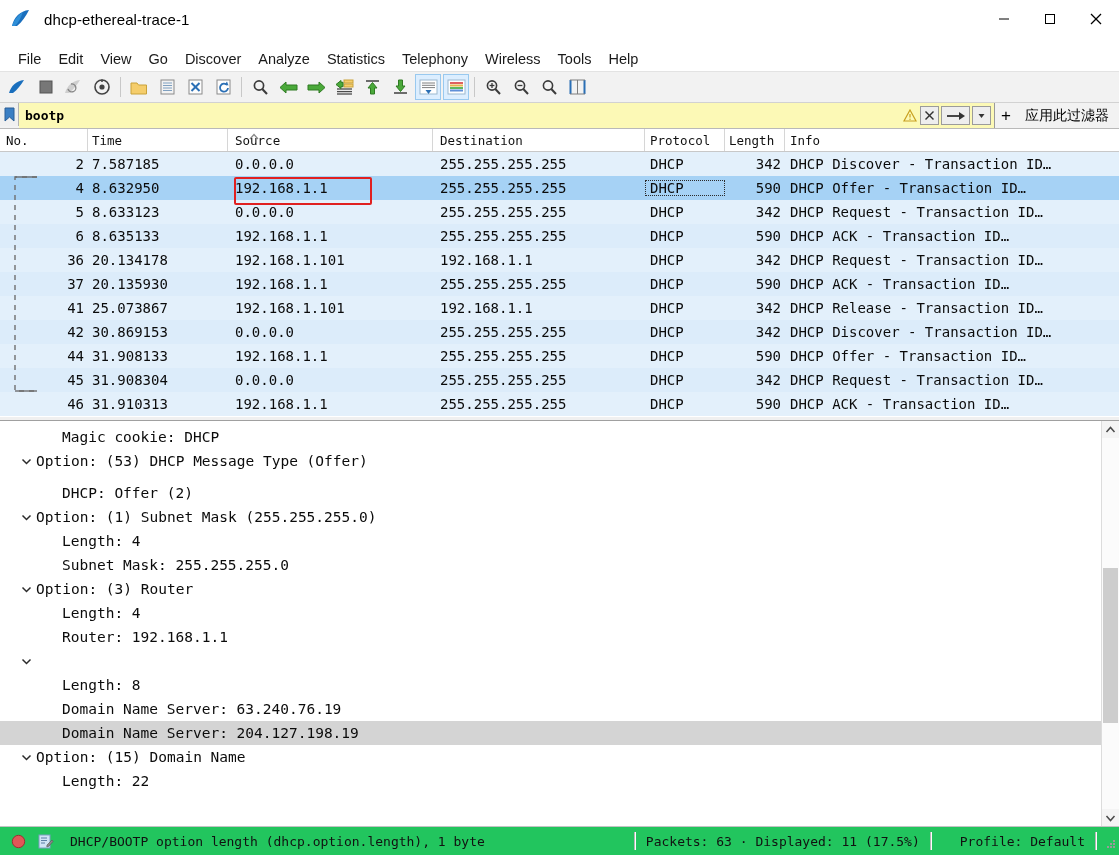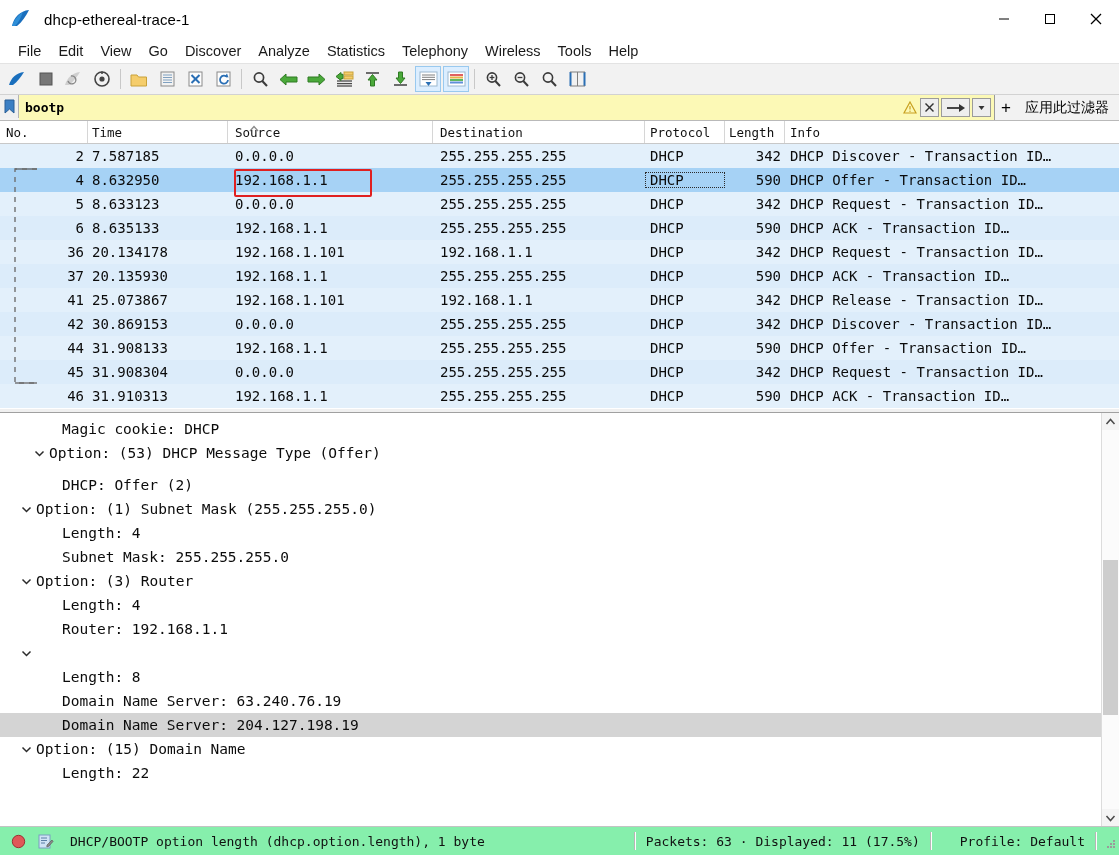--- a/index.html
+++ b/index.html
@@ -12,21 +12,21 @@
   .app{width:1119px;height:855px;display:flex;flex-direction:column;position:relative;background:#fff;}
 
   
   .titlebar{height:38px;flex:0 0 38px;display:flex;align-items:center;background:#ffffff;border-bottom:1px solid #ffffff;}
   .tb-icon{width:26px;height:20px;margin-left:10px;margin-right:8px;position:relative;}
   .tb-title{font-size:15px;color:#000;letter-spacing:.1px;}
   .tb-spacer{flex:1;}
   .winbtn{width:46px;height:38px;display:flex;align-items:center;justify-content:center;font-size:15px;color:#000;}
 
   
-  .menubar{height:24px;flex:0 0 24px;display:flex;align-items:center;background:#fff;padding-left:10px;}
+  .menubar{height:24px;flex:0 0 24px;display:flex;align-items:center;background:#fff;padding-left:10px;margin-top:8px;}
   .menuitem{font-size:14.5px;color:#1a1a1a;padding:2px 8px;margin-right:1px;line-height:18px;}
 
   
   .toolbar{height:30px;flex:0 0 30px;display:flex;align-items:center;background:#f2f2f2;border-top:1px solid #e3e3e3;border-bottom:1px solid #d2d2d2;padding-left:4px;}
   .tbtn{width:26px;height:26px;display:flex;align-items:center;justify-content:center;position:relative;margin:0 1px;}
   .tsep{width:1px;height:20px;background:#c8c8c8;margin:0 4px;}
   .tbtn.active{background:#dceeff;border:1px solid #99c9ef;box-sizing:border-box;}
 
   
   .filterbar{height:25px;flex:0 0 25px;display:flex;align-items:stretch;background:#f2f2f2;border-bottom:1px solid #b9b9b9;}
@@ -68,21 +68,21 @@
   .dexp{width:16px;display:flex;align-items:center;justify-content:center;flex:0 0 16px;}
   .dlabel{padding-left:2px;}
 
   
   .vscroll{width:17px;flex:0 0 17px;background:#f4f4f4;border-left:1px solid #dcdcdc;display:flex;flex-direction:column;align-items:center;}
   .sarrow{height:17px;width:17px;display:flex;align-items:center;justify-content:center;flex:0 0 17px;background:#f4f4f4;}
   .strack{flex:1;width:17px;position:relative;background:#fbfbfb;}
   .sthumb{position:absolute;left:1px;width:15px;background:#cdcdcd;}
 
   
-  .statusbar{height:28px;flex:0 0 28px;display:flex;align-items:center;background:#86efac;border-top:1px solid #c3c3c3;font-family:"DejaVu Sans Mono",monospace;font-size:13px;color:#111;}
+  .statusbar{height:28px;flex:0 0 28px;display:flex;align-items:center;background:#22c55e;border-top:1px solid #c3c3c3;font-family:"DejaVu Sans Mono",monospace;font-size:13px;color:#111;}
   .sb-ico{width:20px;display:flex;align-items:center;justify-content:center;margin-left:8px;}
   .sb-text{margin-left:14px;white-space:nowrap;}
   .sb-sep{width:0;border-left:1px solid #b6b6b6;border-right:1px solid #fdfdfd;height:18px;margin:0 10px;}
   .sb-grip{width:14px;height:14px;margin-right:4px;}
   .flexgrow{flex:1;}
 </style>
 </head>
 <body>
 
 <div class="app">
@@ -447,21 +447,21 @@
       <div class="redbox" style="left:234px;top:25px;width:134px;height:24px;"></div>
     </div>
   </div>
 
   <div class="detpane">
     <div class="dettree" id="det-tree">
         <div class="drow" style="padding-left: 44px;">
           <span class="dexp"></span>
           <span class="dlabel">Magic cookie: DHCP</span>
         </div>
-        <div class="drow" style="padding-left: 31px; text-align: right;">
+        <div class="drow" style="padding-left: 18px; text-align: right;">
           <span class="dexp">
             <svg width="11" height="9" viewBox="0 0 11 9">
               <polyline points="1.5,2.5 5.5,6.5 9.5,2.5" fill="none" stroke="#2b2b2b" stroke-width="1.5"></polyline>
             </svg>
           </span>
           <span class="dlabel">Option: (53) DHCP Message Type (Offer)</span>
         </div>
         <div class="drow" style="padding-left: 44px; margin-top: 8px;">
           <span class="dexp"></span>
           <span class="dlabel">DHCP: Offer (2)</span>

